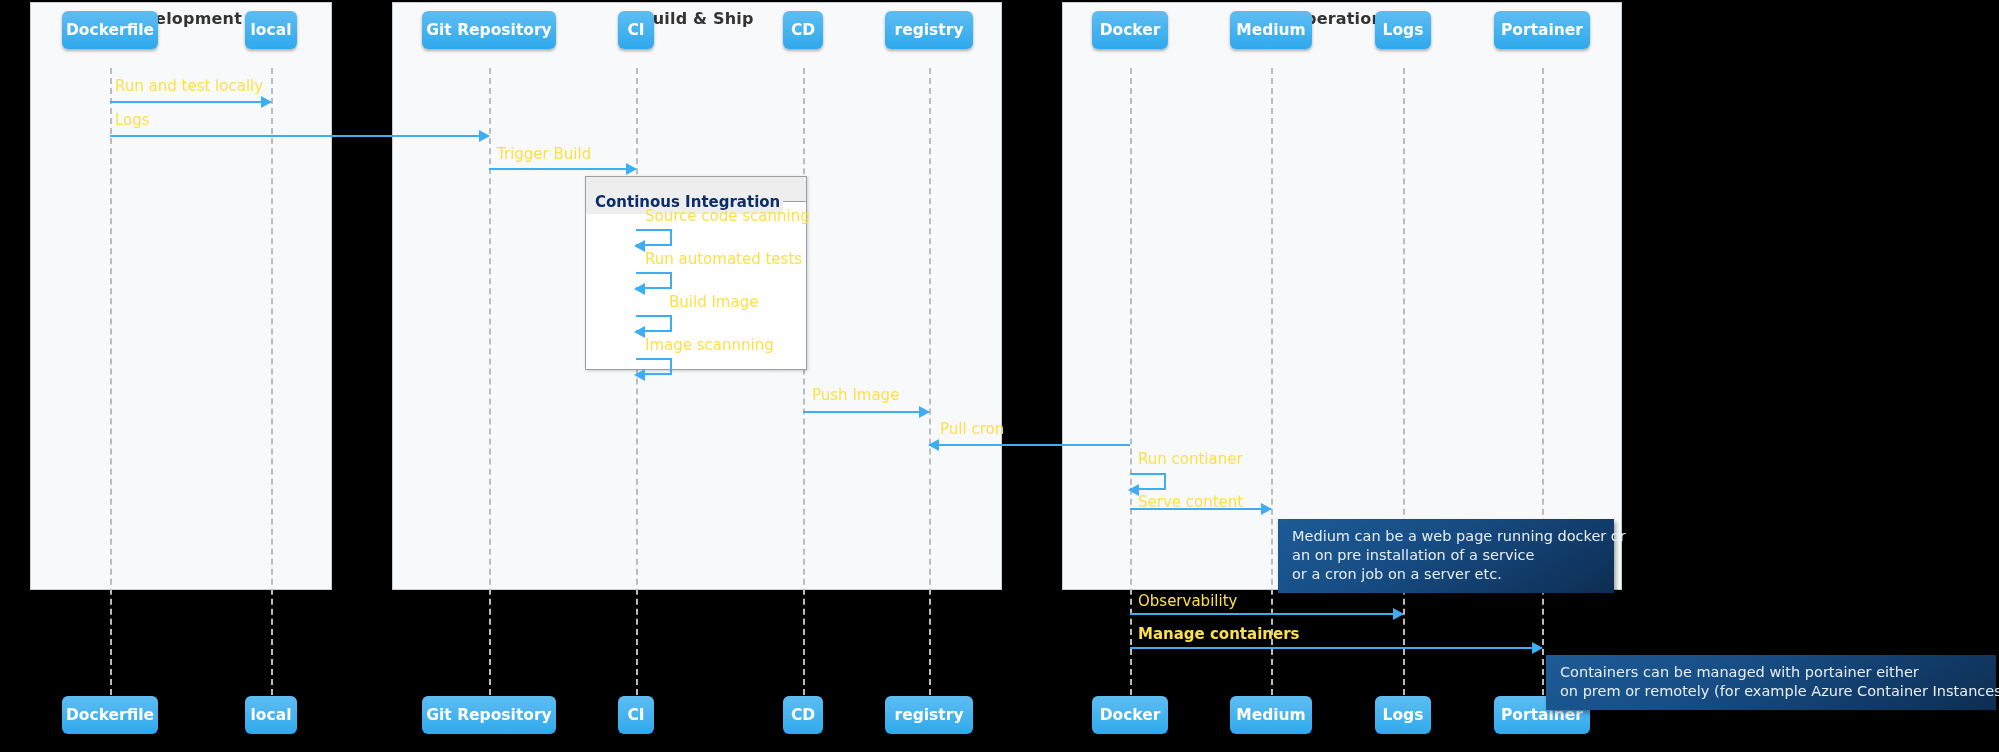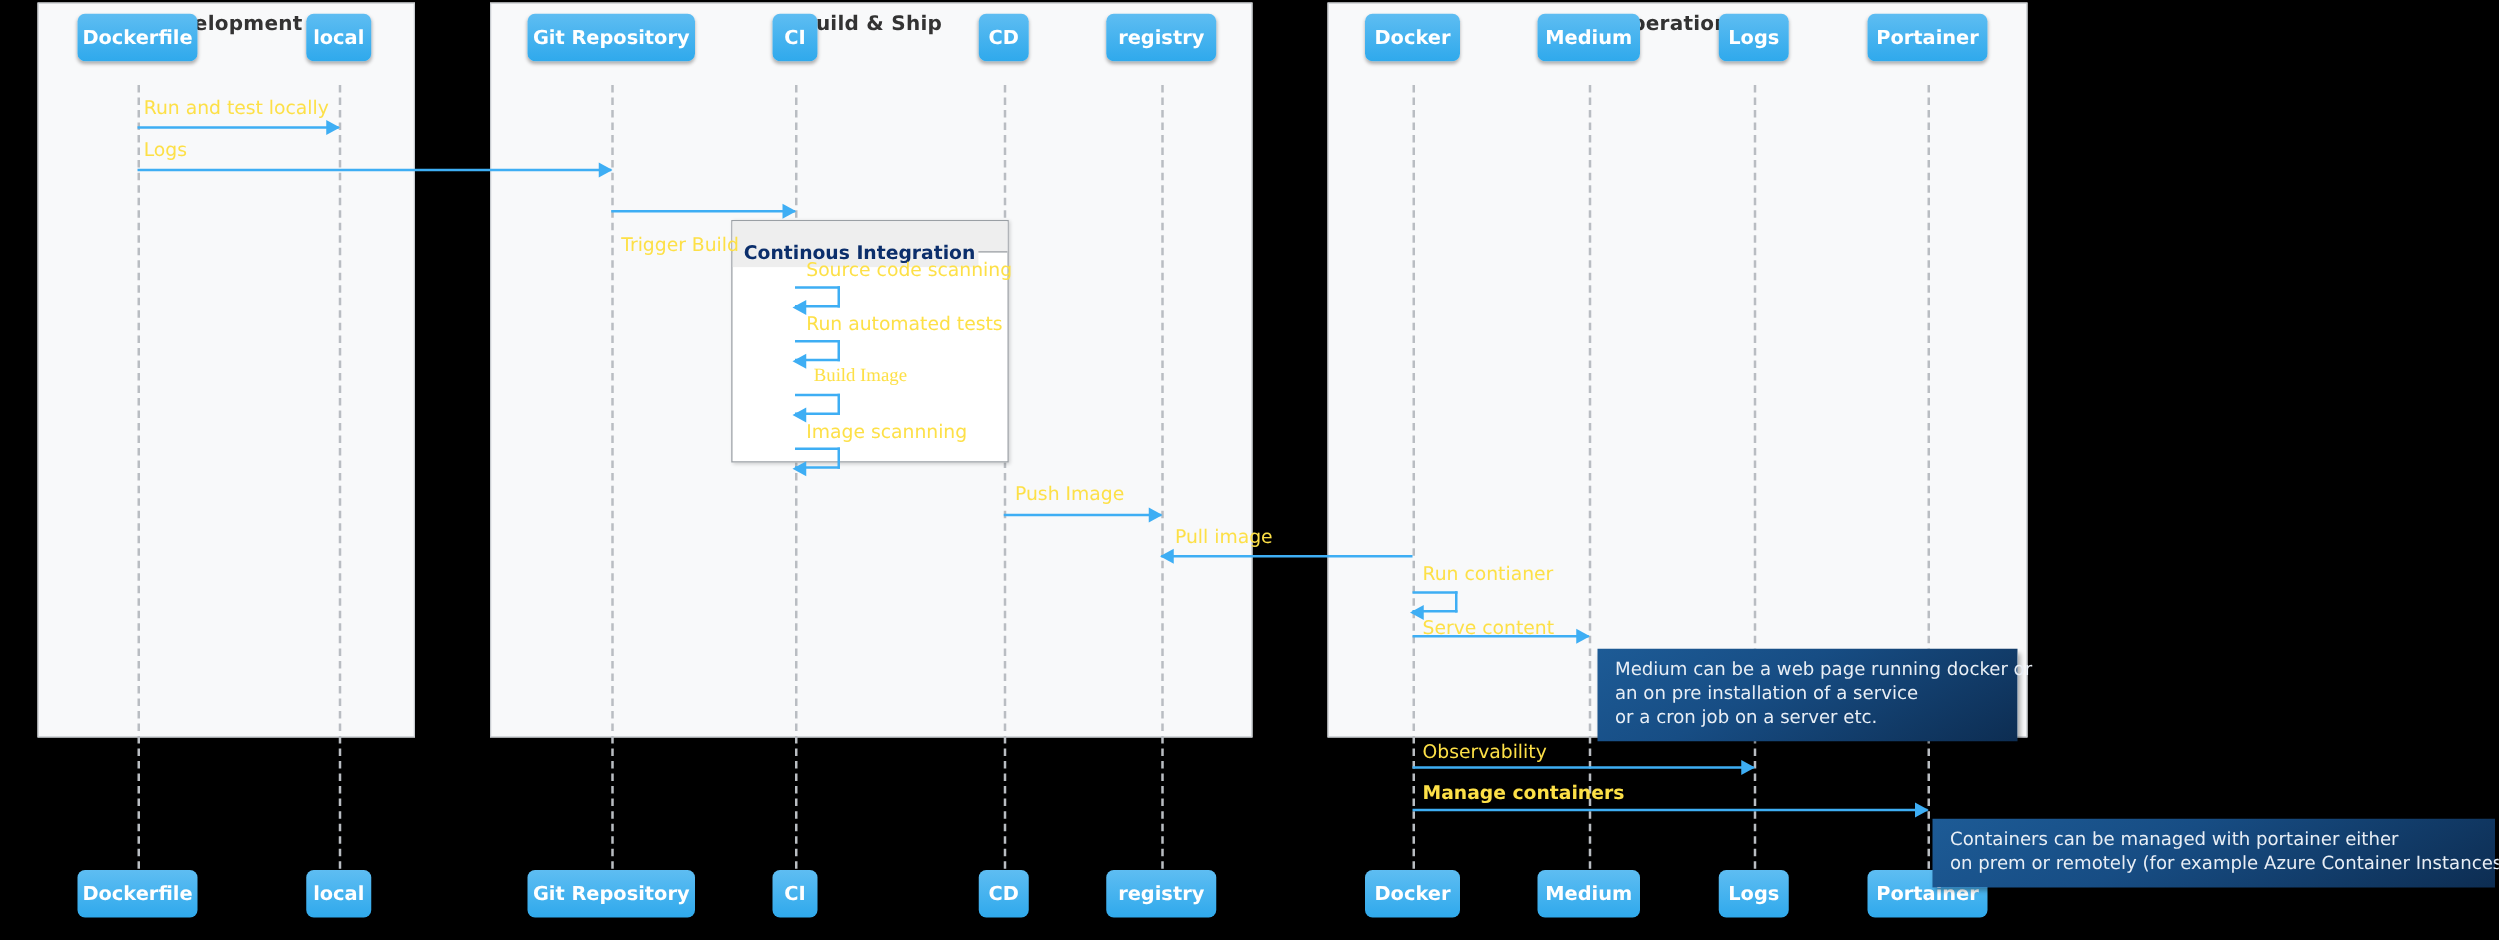--- a/index.html
+++ b/index.html
@@ -108,29 +108,29 @@
     <div class="head"></div>
   </div>
 <div class="msg-label" style="left: 115px; top: 77px;">Run and test locally</div>
 <div class="msg r" style="left: 110px; top: 135px; width: 379px;">
     <div class="head"></div>
   </div>
 <div class="msg-label" style="left: 115px; top: 111px;">Logs</div>
 <div class="msg r" style="left: 489px; top: 168px; width: 147px;">
     <div class="head"></div>
   </div>
-<div class="msg-label" style="left: 497px; top: 145px; margin-top: 42px;">Trigger Build</div>
+<div class="msg-label" style="left: 497px; top: 145px;">Trigger Build</div>
 <div class="msg r" style="left: 803px; top: 411px; width: 126px;">
     <div class="head"></div>
   </div>
 <div class="msg-label" style="left: 812px; top: 386px;">Push Image</div>
 <div class="msg l" style="left: 929px; top: 444px; width: 201px;">
     <div class="head"></div>
   </div>
-<div class="msg-label" style="left: 940px; top: 420px;">Pull image</div>
+<div class="msg-label" style="left: 940px; top: 420px;">Pull cron</div>
 <div class="msg r" style="left: 1130px; top: 508px; width: 141px;">
     <div class="head"></div>
   </div>
 <div class="msg-label" style="left: 1138px; top: 493px;">Serve content</div>
 <div class="msg r" style="left: 1130px; top: 613px; width: 273px;">
     <div class="head"></div>
   </div>
 <div class="msg-label" style="left: 1138px; top: 592px; text-align: right;">Observability</div>
 <div class="msg r" style="left: 1130px; top: 647px; width: 412px;">
     <div class="head"></div>
@@ -140,21 +140,21 @@
     <div class="head"></div>
   </div>
 <div class="msg-label" style="left: 645px; top: 207px;">Source code scanning</div>
 <div class="selfloop" style="left: 636px; top: 272px;">
     <div class="head"></div>
   </div>
 <div class="msg-label" style="left: 645px; top: 250px; text-align: right;">Run automated tests</div>
 <div class="selfloop" style="left: 636px; top: 315px;">
     <div class="head"></div>
   </div>
-<div class="msg-label" style="left: 651px; top: 293px; font-family: Liberation Serif, serif;">Build Image</div>
+<div class="msg-label" style="left: 669px; top: 293px;">Build Image</div>
 <div class="selfloop" style="left: 636px; top: 358px;">
     <div class="head"></div>
   </div>
 <div class="msg-label" style="left: 645px; top: 336px;">Image scannning</div>
 <div class="selfloop" style="left: 1130px; top: 473px;">
     <div class="head"></div>
   </div>
 <div class="msg-label" style="left: 1138px; top: 450px;">Run contianer</div>
 <div class="note" style="left: 1278px; top: 519px; width: 336px; min-height: 66px;">Medium can be a web page running docker or
 an on pre installation of a service

